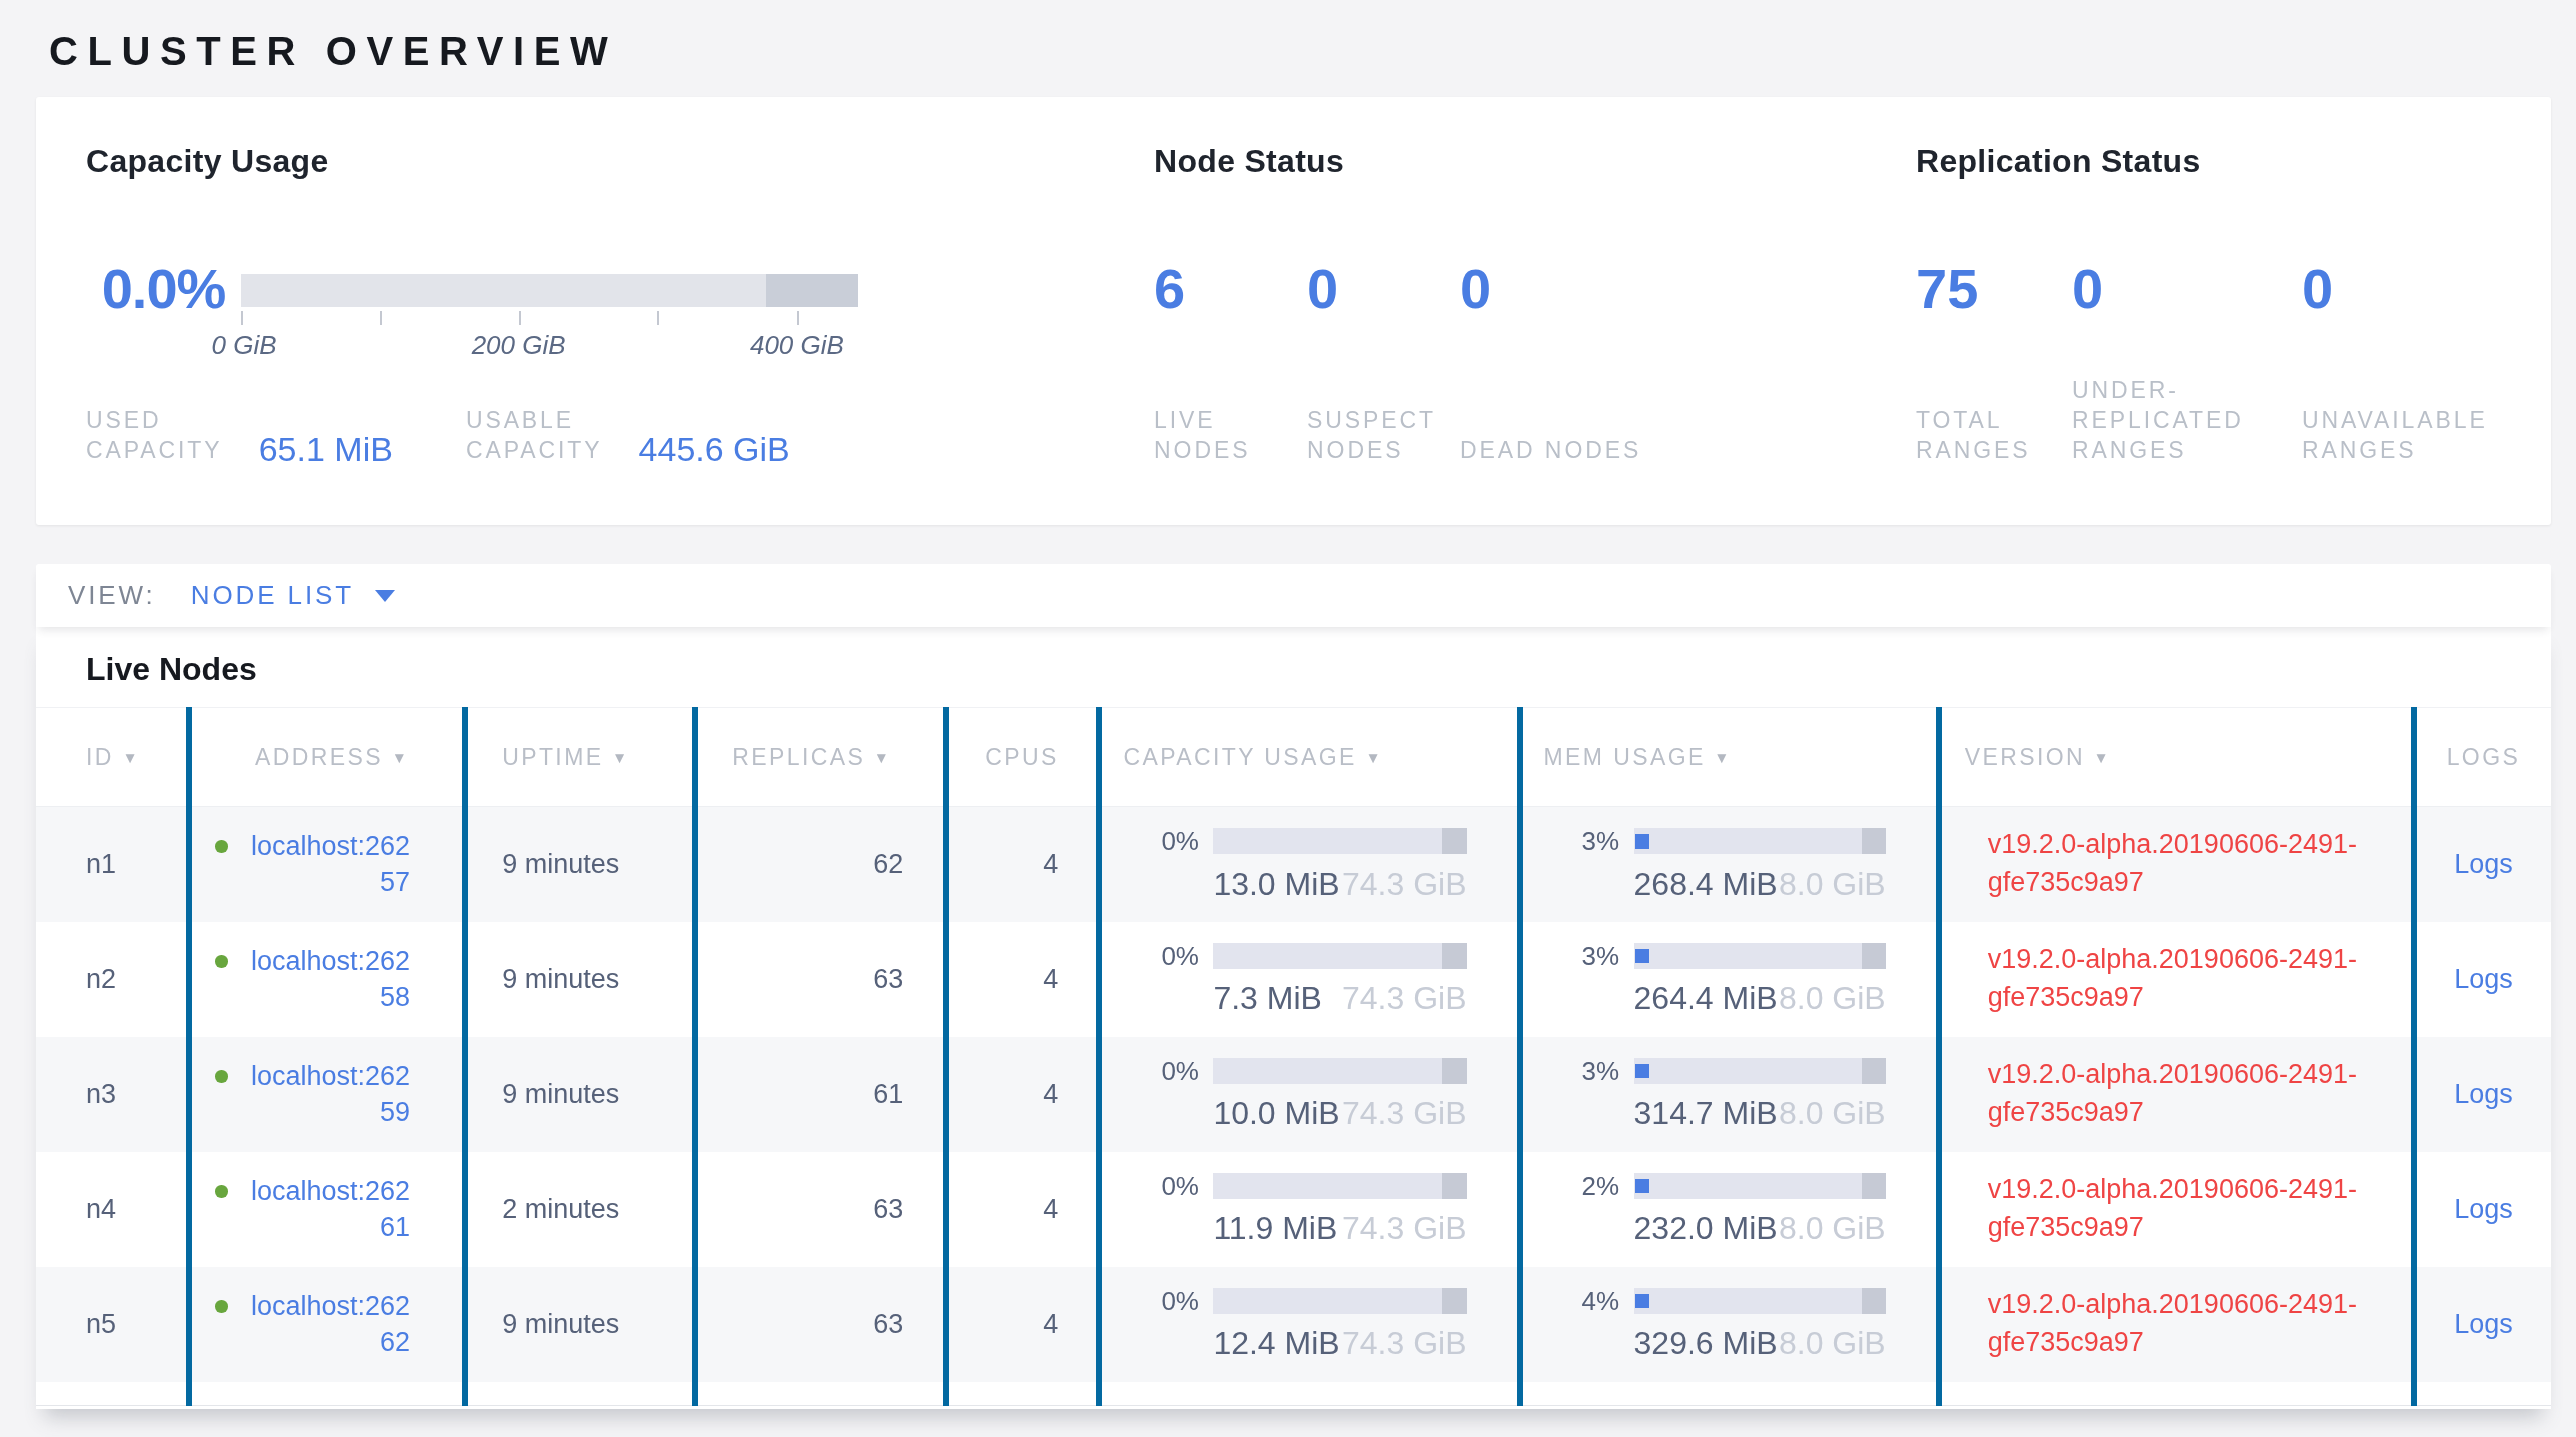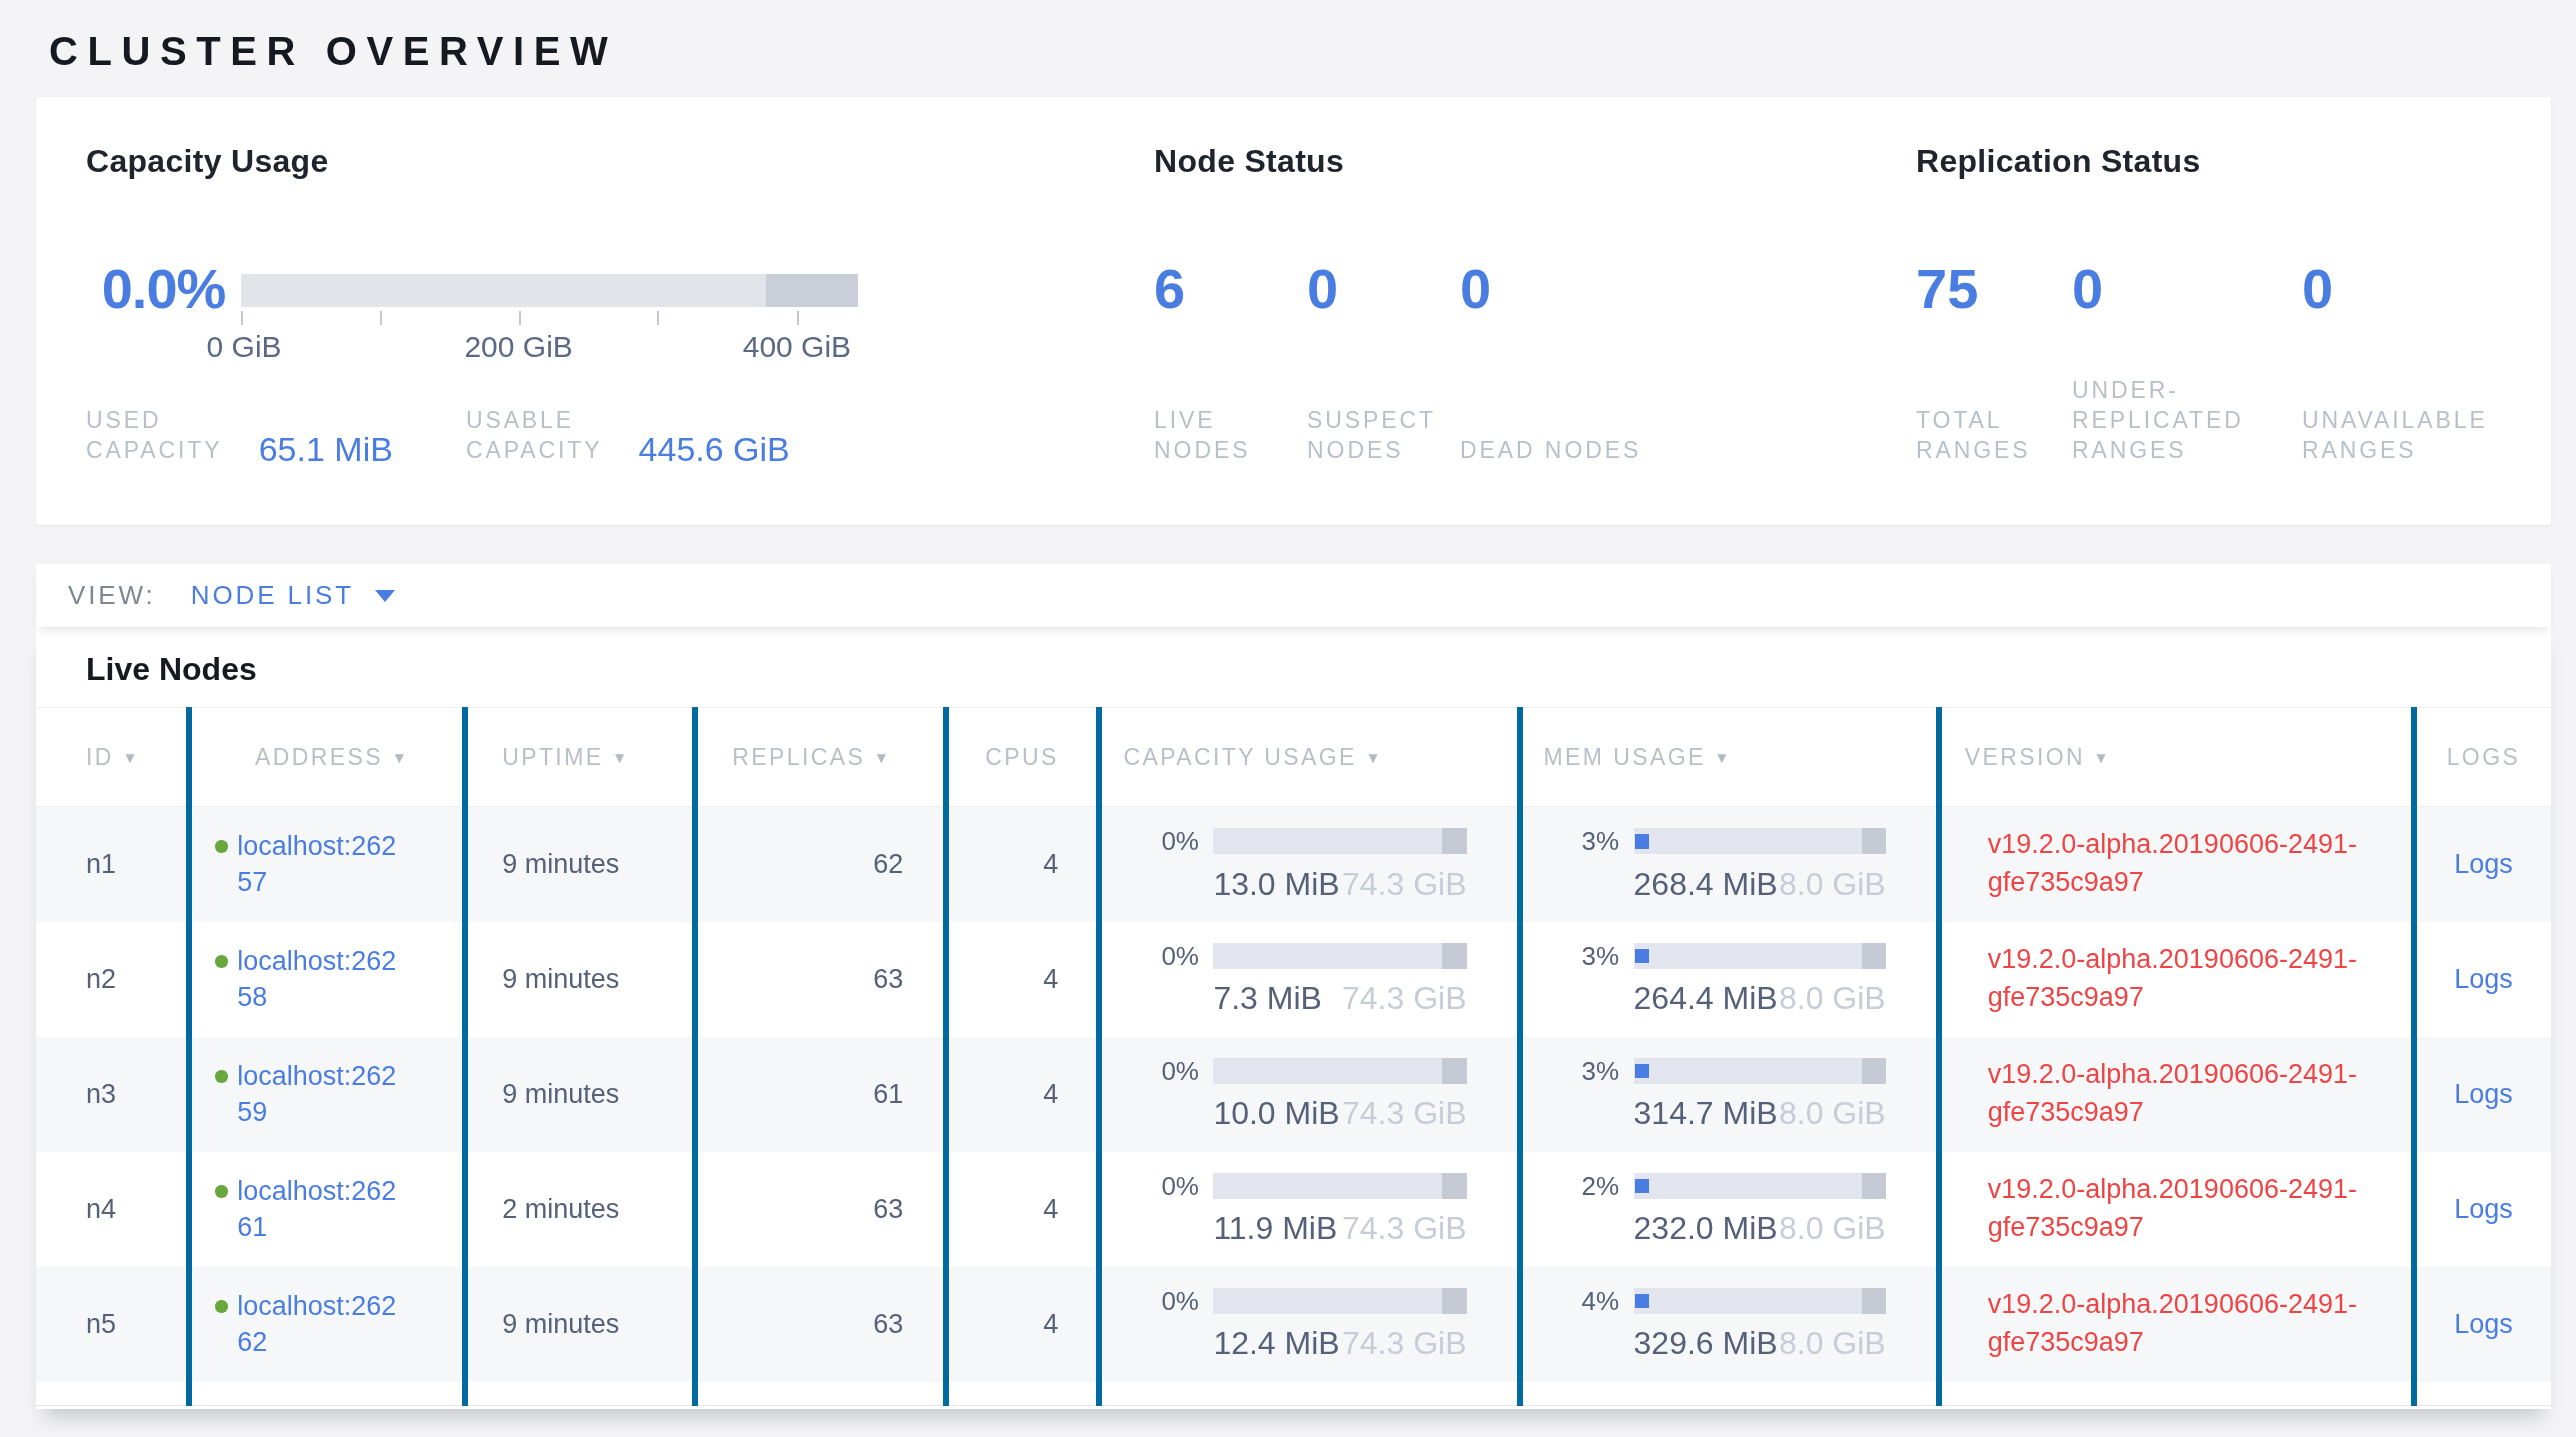--- a/index.html
+++ b/index.html
@@ -44,21 +44,21 @@
   .big-pct {
     width: 155px; flex: none;
     font-size: 56px; font-weight: 700; line-height: 1;
     color: #4a7de2; letter-spacing: -1px;
   }
   .cap-bar-wrap { width: 617px; }
   .cap-bar { height: 33px; margin-top: 12.5px; background: #e2e4ea; position: relative; }
   .cap-bar-dark { position: absolute; top: 0; bottom: 0; right: 0; width: 14.9%; background: #c9ced8; }
   .ticks { position: relative; height: 13.4px; margin-top: 4.8px; }
   .tick { position: absolute; top: 0; width: 1.9px; height: 13.4px; background: #c4c8d1; }
-  .tick-labels { position: relative; height: 33px; margin-top: 5.8px; font-size: 30px; color: #5b6984; }
+  .tick-labels { position: relative; height: 33px; margin-top: 5.8px; font-size: 26px; color: #5b6984; font-style: italic; }
   .tick-label { position: absolute; transform: translateX(-50%); white-space: nowrap; }
   .stats-row { margin-top: auto; display: flex; }
   .stat { display: flex; align-items: flex-end; margin-right: 73px; }
   .stat-label {
     width: 165px; flex: none;
     font-size: 23px; letter-spacing: 2.9px; line-height: 1.3;
     color: #b9bfc8;
   }
   .stat-value {
     font-size: 34px; color: #4a7de2; white-space: nowrap;
@@ -142,21 +142,21 @@
   .th-ver { padding-left: 23px; }
   .td-ver { padding-left: 46px; padding-right: 38px; color: #ef4444; line-height: 1.4; }
   .th-logs, .td-logs { text-align: center; padding-left: 0; }
   a.blue-link { color: #4a7de2; text-decoration: none; cursor: pointer; }
   .addr-flex { display: flex; align-items: flex-start; }
   .status-dot {
     width: 12.5px; height: 12.5px; border-radius: 50%;
     background: #68a63e; flex: none;
     margin: 12.5px 9.6px 0 0;
   }
-  .addr-link { max-width: 173px; word-break: break-all; line-height: 1.35; display: inline-block; }
+  .addr-link { max-width: 173px; word-break: break-all; line-height: 1.35; display: inline-block; text-align: right; }
   .usage-top { display: flex; align-items: center; }
   .pct { width: 52px; flex: none; font-size: 26px; color: #566179; }
   .minibar { flex: 1; height: 26px; background: #e2e4ee; position: relative; display: flex; align-items: center; }
   .mini-dark { position: absolute; right: 0; top: 0; bottom: 0; width: 9.5%; background: #c6cad5; }
   .mini-fill { height: 14.4px; width: 0; background: #4a7de2; margin-left: 1.9px; }
   .usage-bottom {
     display: flex; justify-content: space-between;
     margin-left: 52px; margin-top: 8.6px; font-size: 32px;
   }
   .usage-used { color: #566179; }

